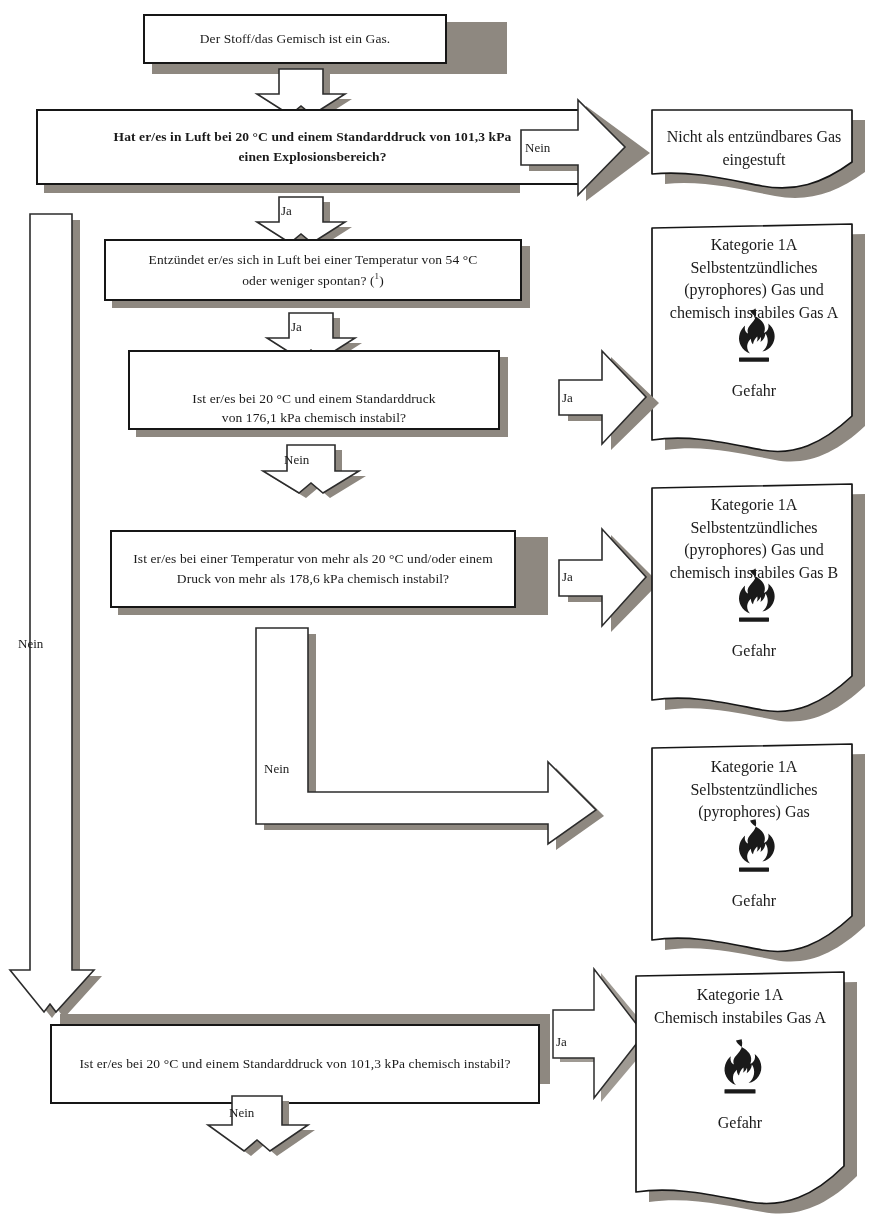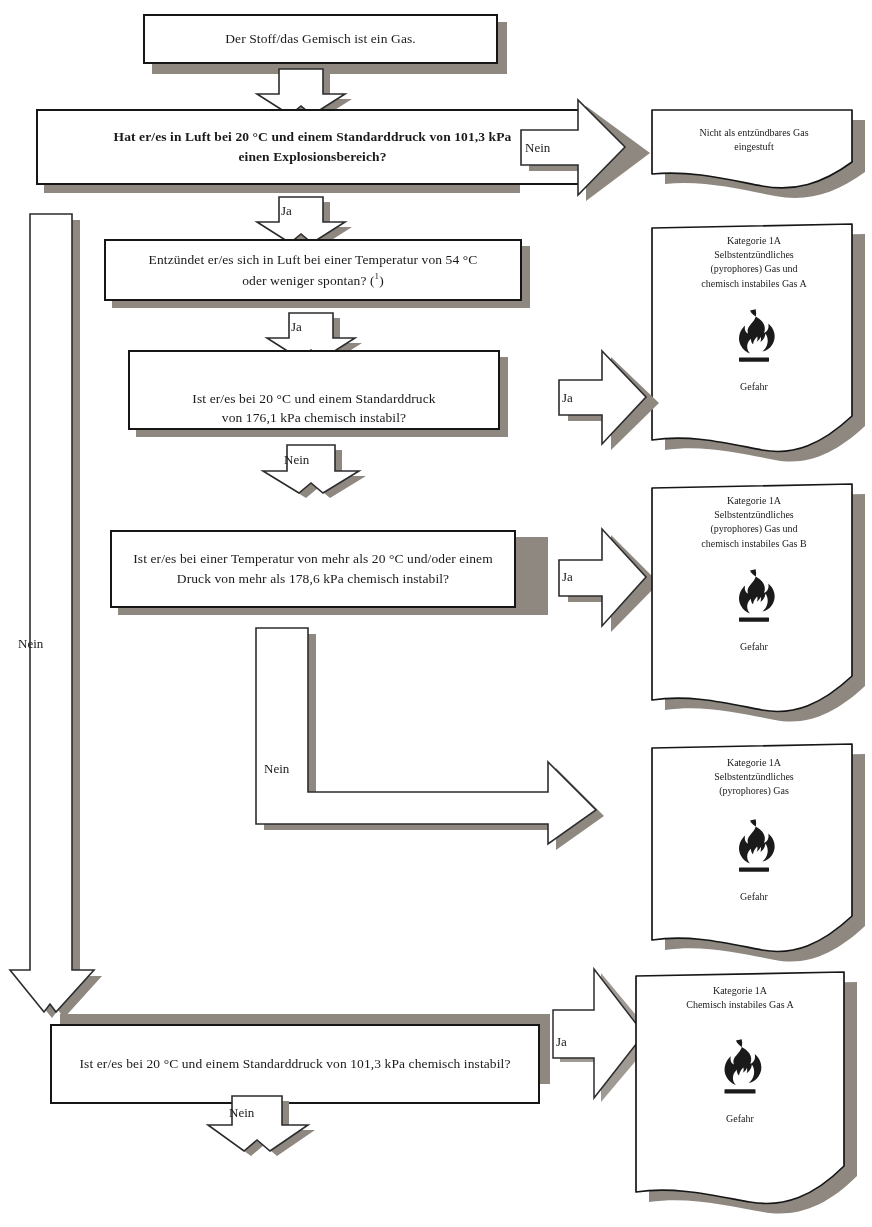--- a/index.html
+++ b/index.html
@@ -38,21 +38,21 @@
   
   .resbox{
     position:absolute;
     z-index:4;
   }
   .resbox svg{display:block;}
   .res-content{
     position:absolute;
     left:0;right:9px;
     text-align:center;
-    font-size:10px;
+    font-size:16px;
     line-height:1.42;
     pointer-events:none;
   }
   .res-title{white-space:pre-line;}
   .flame-wrap{
     display:flex;
     justify-content:center;
     align-items:center;
   }
   .res-signal{margin-top:2px;}
@@ -72,21 +72,21 @@
     pointer-events:none;
   }
   .sup{font-size:9px;vertical-align:super;}
 </style>
 </head>
 <body>
 
 <div id="page">
 
   <div class="qshadow" style="left:152px;top:22px;width:355px;height:52px;"></div>
-  <div class="qbox" style="left:143px;top:14px;width:355px;height:50px;">
+  <div class="qbox" style="left:143px;top:14px;width:304px;height:50px;">
     <span class="txt">Der Stoff/das Gemisch ist ein Gas.</span>
   </div>
 
   <div class="arrow" style="left:256px;top:68px;width:90px;height:48px;">
     <svg width="90" height="48" viewBox="0 0 90 48">
       <path d="M23 1 L67 1 L67 26 L89 26 L56 47 L45 38 L34 47 L1 26 L23 26 Z" fill="#8e8880" transform="translate(7,5)" stroke="none"></path>
       <path d="M23 1 L67 1 L67 26 L89 26 L56 47 L45 38 L34 47 L1 26 L23 26 Z" fill="#ffffff" stroke="#2c2c2c" stroke-width="1.6" stroke-linejoin="miter"></path>
     </svg>
   </div>
 

